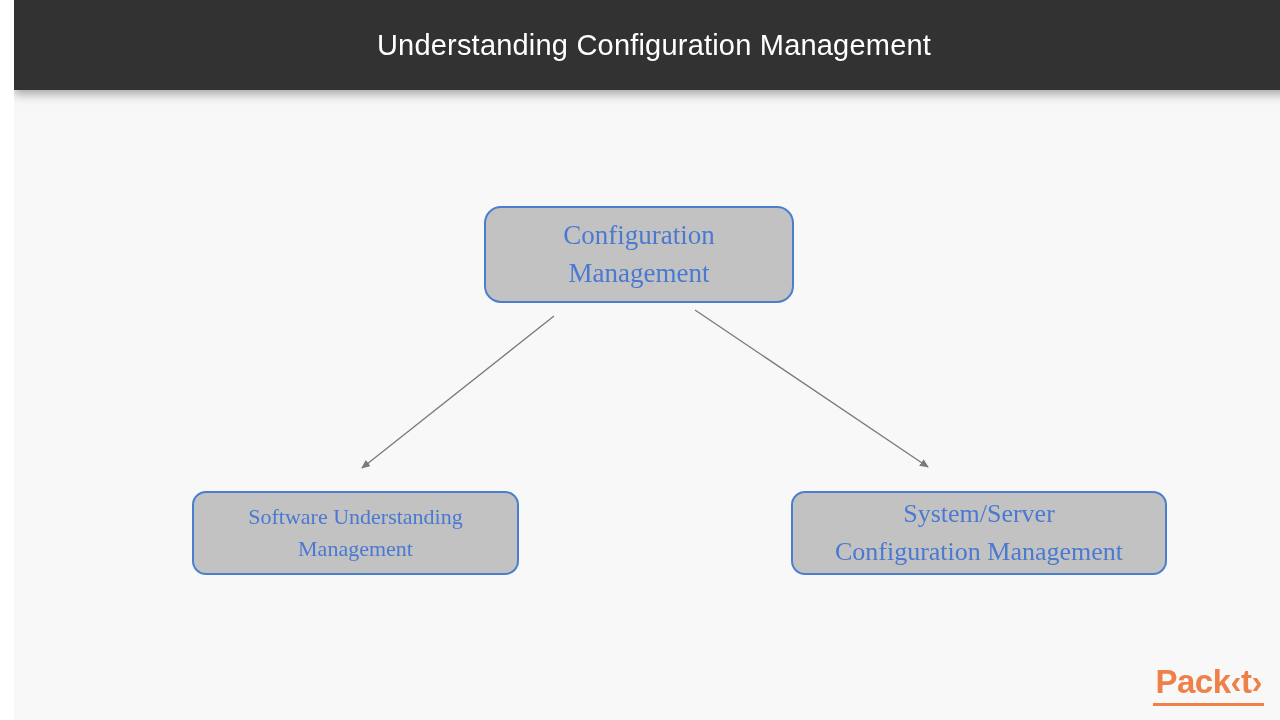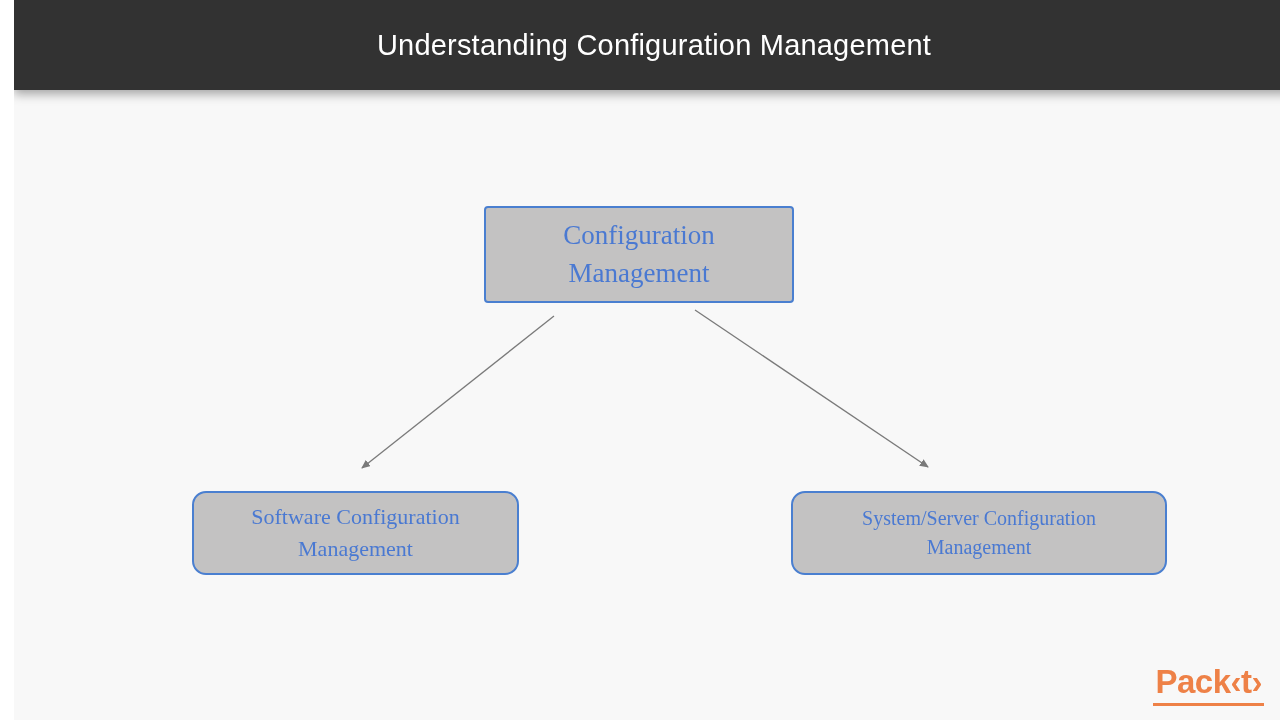--- a/index.html
+++ b/index.html
@@ -59,38 +59,38 @@
     align-items: center;
     justify-content: center;
     text-align: center;
     color: #4a79d2;
     font-family: "Liberation Serif", serif;
     z-index: 2;
   }
   .node-root {
     left: 470px; top: 206px;
     width: 310px; height: 97px;
-    border-radius: 4px;
+    border-radius: 17px;
     font-size: 27px;
     line-height: 1.4;
     padding: 0 30px;
   }
   .node-left {
     left: 178px; top: 491px;
     width: 327px; height: 84px;
     border-radius: 14px;
     font-size: 22px;
     line-height: 1.45;
     padding: 0 24px;
   }
   .node-right {
     left: 777px; top: 491px;
     width: 376px; height: 84px;
     border-radius: 14px;
-    font-size: 20px;
+    font-size: 26px;
     line-height: 1.45;
     padding: 0 40px;
   }
 
   
   .logo {
     position: absolute;
     right: 30px;
     bottom: 14px;
     z-index: 2;
@@ -126,21 +126,21 @@
       </defs>
       <line x1="540" y1="316" x2="348" y2="468" stroke="#7a7a7a" stroke-width="1.3" marker-end="url(#arrowhead)"></line>
       <line x1="681" y1="310" x2="914" y2="467" stroke="#7a7a7a" stroke-width="1.3" marker-end="url(#arrowhead)"></line>
     </svg>
 
     <div class="node node-root">
       <span>Configuration Management</span>
     </div>
 
     <div class="node node-left">
-      <span>Software Configuration Management</span>
+      <span>Software Understanding Management</span>
     </div>
 
     <div class="node node-right">
       <span>System/Server Configuration Management</span>
     </div>
 
   </main>
 
   <div class="logo">
     <span class="logo-text">Pack‹t›</span>

